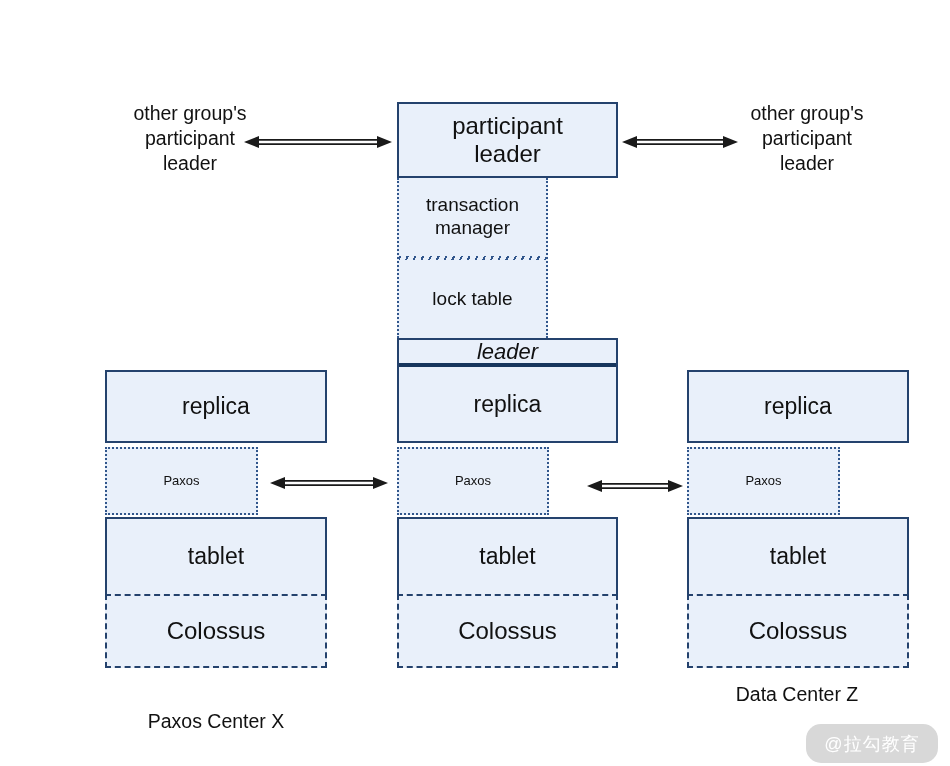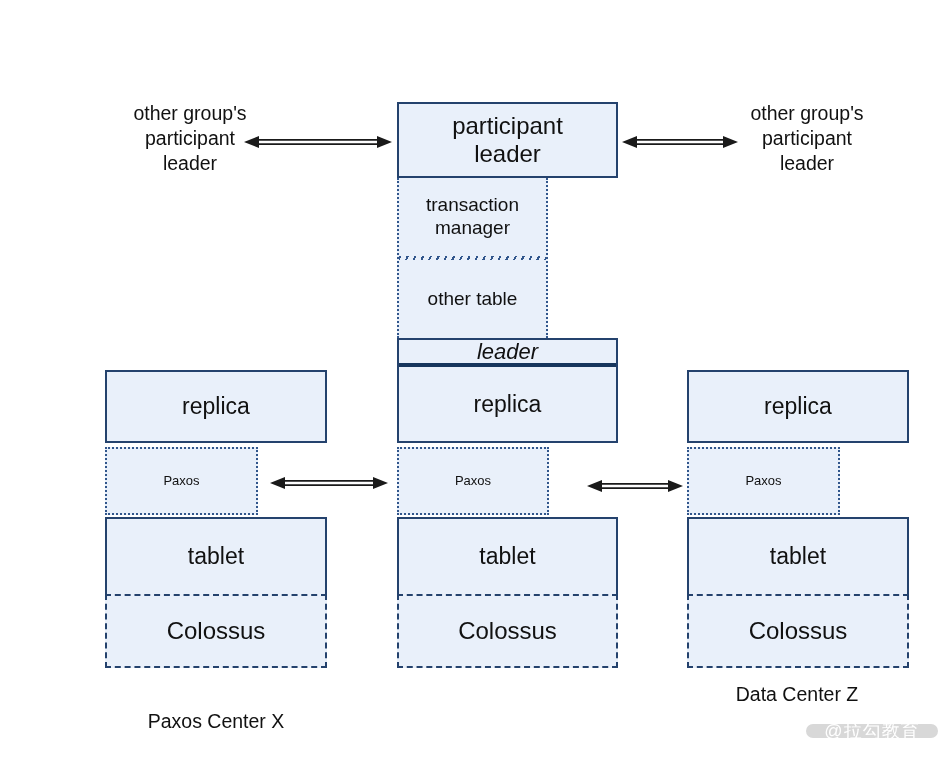--- a/index.html
+++ b/index.html
@@ -49,21 +49,21 @@
     height:27px;box-sizing:border-box;border-bottom:4px solid var(--leader-divider);
     display:flex;align-items:center;justify-content:center;
     font-style:italic;font-size:22px;
   }
   .replica-row{flex:1;display:flex;align-items:center;justify-content:center;font-size:23px;}
   .arrow{position:absolute;overflow:visible;}
   .arrow .shaft-outer{stroke:var(--arrow);stroke-width:6;}
   .arrow .shaft-inner{stroke:#fdfdfe;stroke-width:2.4;}
   .arrow .head{fill:var(--arrow);}
   .watermark{
-    position:absolute;left:806px;top:724px;width:132px;height:14px;
+    position:absolute;left:806px;top:724px;width:132px;height:39px;
     background:var(--watermark-bg);border-radius:15px;
     display:flex;align-items:center;justify-content:center;
     color:var(--watermark-text);font-size:18px;letter-spacing:1px;
   }
 </style>
 </head>
 <body>
 
 <div class="stage">
 
@@ -74,21 +74,21 @@
 participant
 leader</div>
 
   <div class="box solid t24" style="left:397px;top:102px;width:221px;height:76px;">participant
 leader</div>
 
   <div class="stack" style="left:397px;top:178px;width:151px;height:160px;">
     <div class="cell">transaction
 manager</div>
     <div class="slash-divider"></div>
-    <div class="cell">other table</div>
+    <div class="cell">lock table</div>
   </div>
 
   <div class="leader-box" style="left:397px;top:338px;width:221px;height:105px;">
     <div class="leader-row">leader</div>
     <div class="replica-row">replica</div>
   </div>
 
   <div class="box solid t23" style="left:105px;top:370px;width:222px;height:73px;">replica</div>
   <div class="box dotted t19" style="left:105px;top:447px;width:153px;height:68px;">Paxos</div>
   <div class="box solid no-bottom t23" style="left:105px;top:517px;width:222px;height:77px;">tablet</div>

